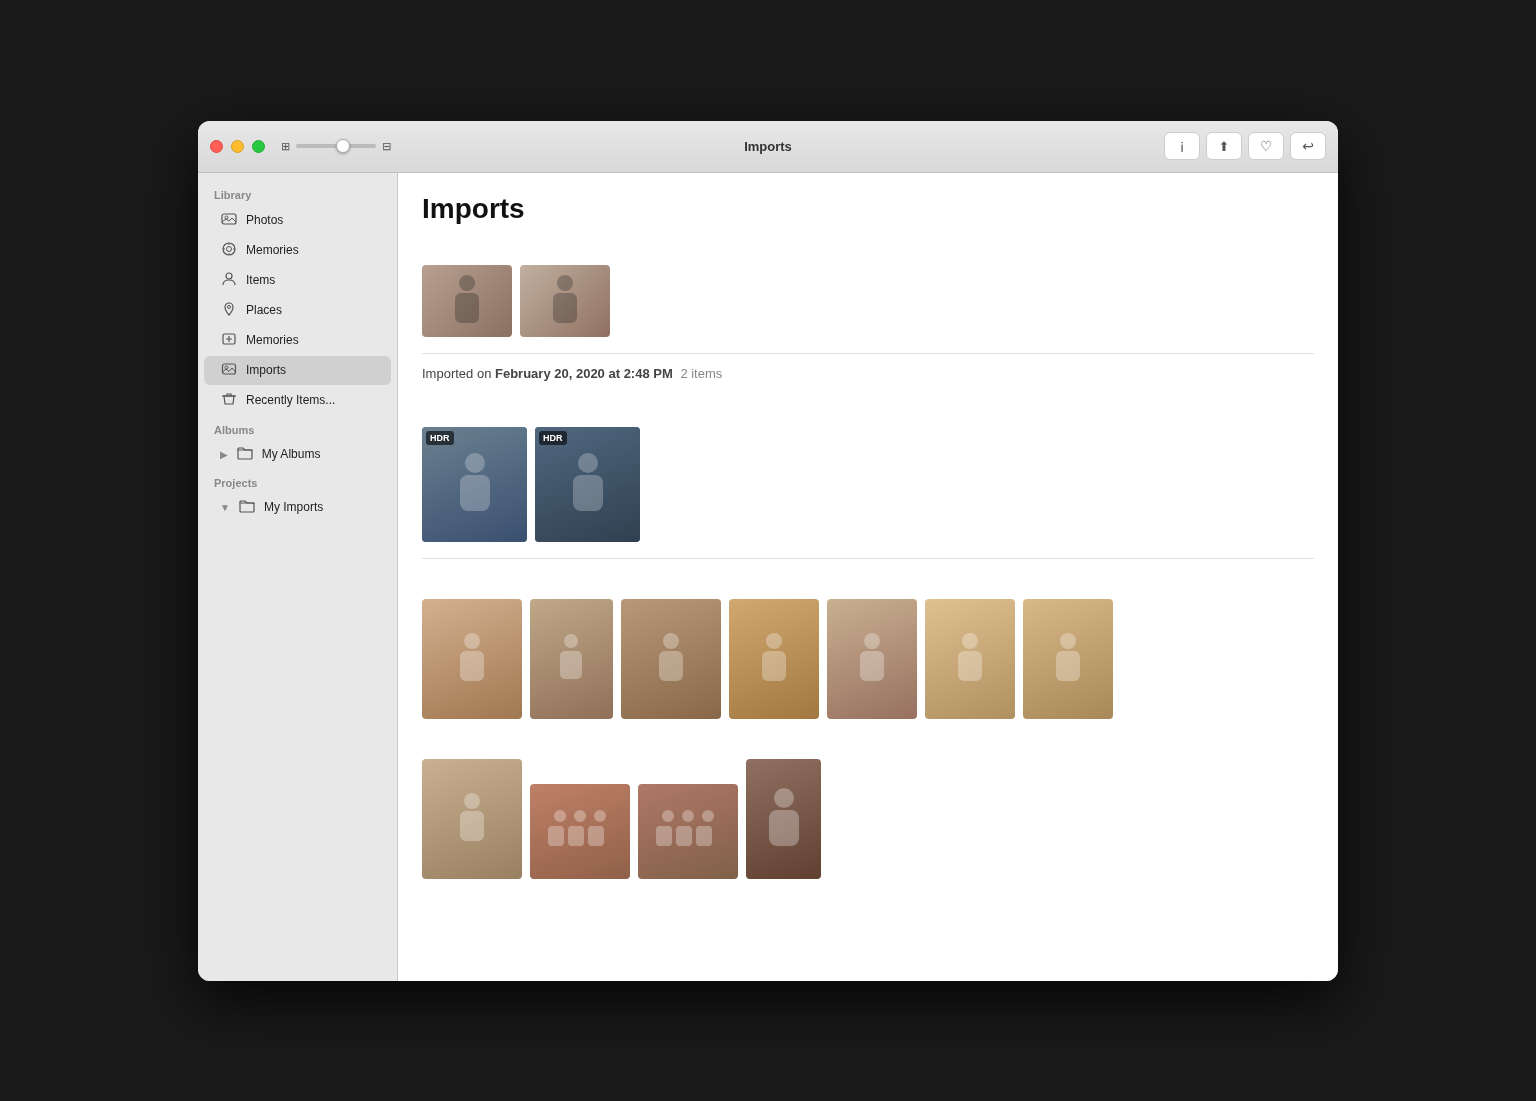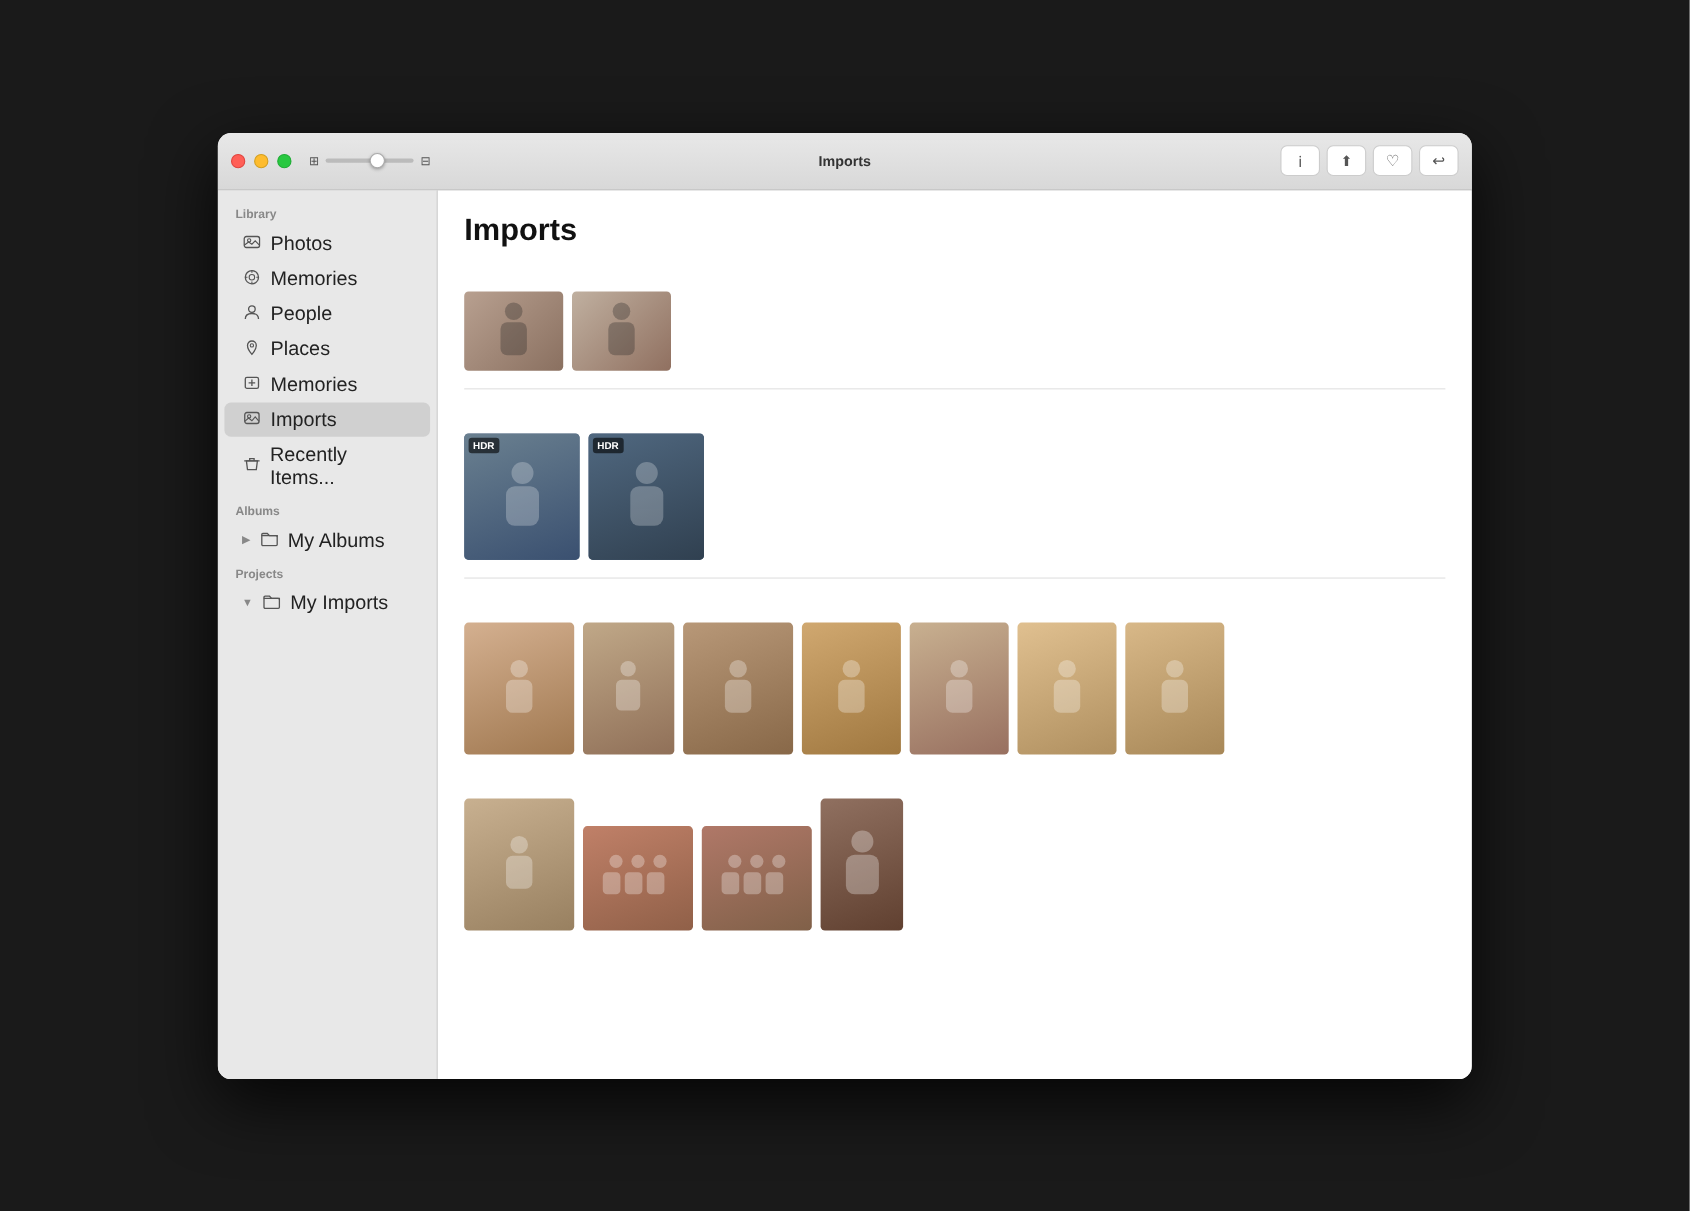--- a/index.html
+++ b/index.html
@@ -135,21 +135,21 @@
     .sidebar-item.active {
       background: #d0d0d0;
     }
     .sidebar-item-icon {
       font-size: 14px;
       color: #555;
       width: 18px;
       text-align: center;
     }
     .sidebar-item-label {
-      font-size: 18px;
+      font-size: 12px;
     }
     .sidebar-group-arrow {
       font-size: 10px;
       color: #888;
     }
     .main-content {
       flex: 1;
       background: white;
       overflow-y: auto;
       padding: 20px 24px;
@@ -295,21 +295,21 @@
         <span class="sidebar-item-label">Memories</span>
       </div>
 
       <div class="sidebar-item">
         <span class="sidebar-item-icon">
           <svg width="16" height="16" viewBox="0 0 16 16" fill="none">
             <circle cx="8" cy="5" r="3" stroke="#555" stroke-width="1.2" fill="none"></circle>
             <path d="M2 14c0-3.314 2.686-5 6-5s6 1.686 6 5" stroke="#555" stroke-width="1.2" fill="none"></path>
           </svg>
         </span>
-        <span class="sidebar-item-label">People</span>
+        <span class="sidebar-item-label">Items</span>
       </div>
 
       <div class="sidebar-item">
         <span class="sidebar-item-icon">
           <svg width="16" height="16" viewBox="0 0 16 16" fill="none">
             <path d="M8 2C5.8 2 4 3.8 4 6c0 3.5 4 8 4 8s4-4.5 4-8c0-2.2-1.8-4-4-4z" stroke="#555" stroke-width="1.2" fill="none"></path>
             <circle cx="8" cy="6" r="1.5" stroke="#555" stroke-width="1" fill="none"></circle>
           </svg>
         </span>
         <span class="sidebar-item-label">Places</span>
@@ -394,20 +394,25 @@
                 <rect x="8" y="22" width="24" height="30" rx="6" fill="#222"></rect>
               </svg>
             </div>
           </div>
         </div>
       </div>
 
       <hr class="divider">
 
       <div class="import-section">
+        <div class="import-header">
+          <span>Imported on </span>
+          <strong>February 20, 2020 at 2:48 PM</strong>
+          <span class="item-count">2 items</span>
+        </div>
         <div class="photo-grid">
           <div class="photo-thumb p3" style="width:105px;height:115px;position:relative;">
             <div class="photo-inner" style="background:linear-gradient(160deg,#6a8090 0%,#3a5070 100%);width:100%;height:100%;">
               <svg width="50" height="70" viewBox="0 0 50 70" opacity="0.25">
                 <ellipse cx="25" cy="14" rx="10" ry="10" fill="#fff"></ellipse>
                 <rect x="10" y="26" width="30" height="36" rx="8" fill="#fff"></rect>
               </svg>
             </div>
             <div class="hdr-badge">HDR</div>
           </div>

